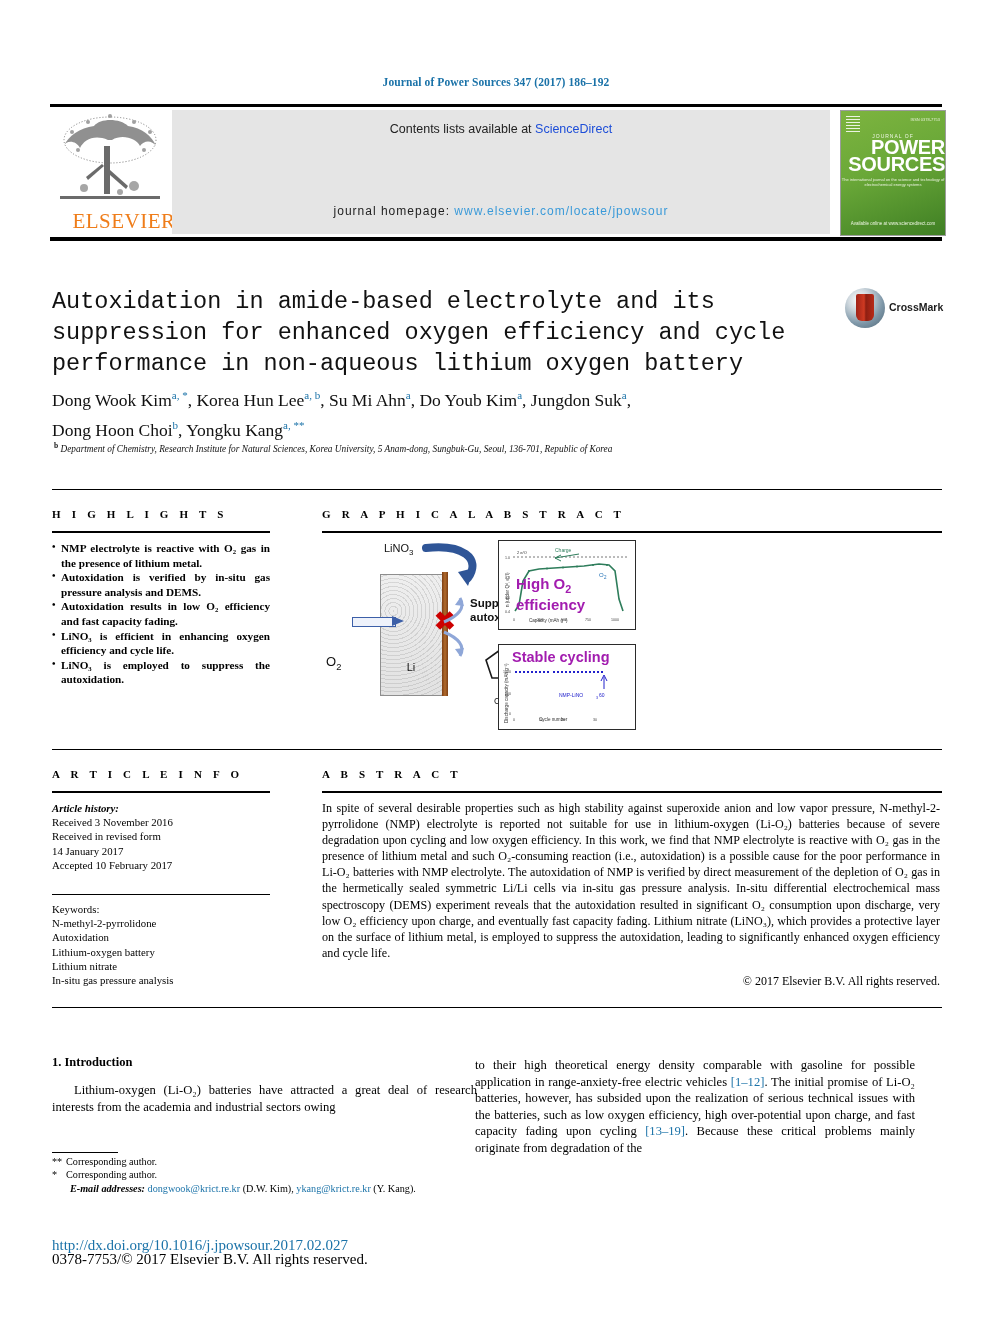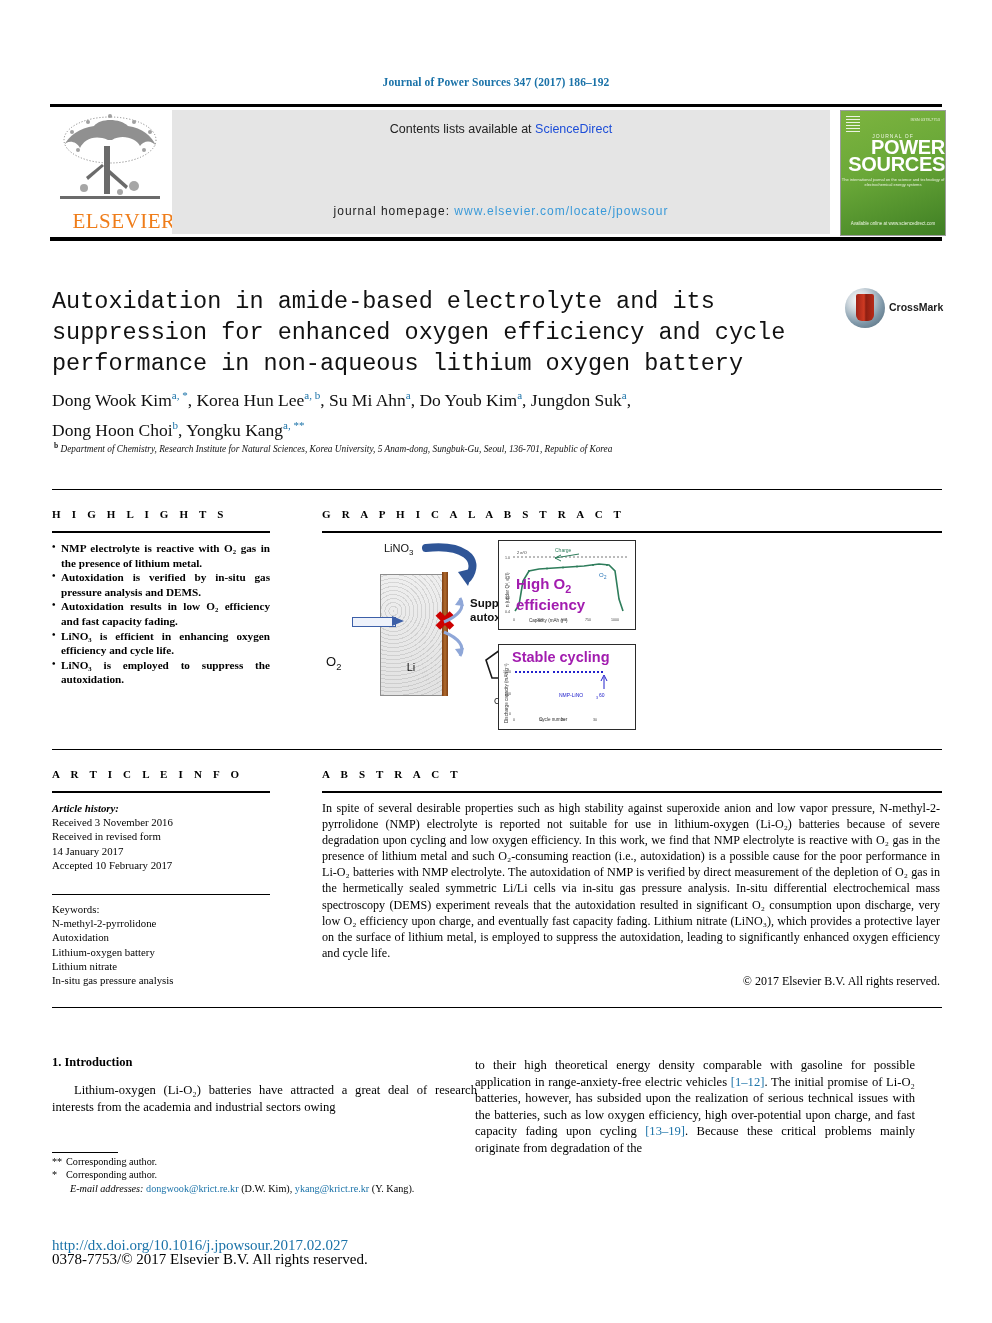--- a/index.html
+++ b/index.html
@@ -203,21 +203,21 @@
   .colR{
     position:absolute;left:475px;top:1057px;width:440px;
     font-family:"Liberation Serif", serif;font-size:12.6px;line-height:16.6px;
     color:#000;text-align:justify;
   }
   .lnk{color:#1a72a8;}
   .footnote{
     position:absolute;left:52px;top:1155px;width:425px;
     font-family:"Liberation Serif", serif;font-size:10.2px;line-height:13.4px;color:#000;
   }
-  .footnote .em{font-style:italic;font-weight:normal;}
+  .footnote .em{font-style:italic;font-weight:bold;}
   .fn-rule{position:absolute;left:52px;top:1152px;width:66px;height:1px;background:#000;}
   .doi{
     position:absolute;left:52px;top:1238px;width:440px;
     font-family:"Liberation Serif", serif;font-size:15px;line-height:14px;
   }
   .doi .u{color:#1a72a8;}
   sub{font-size:.72em;}
 </style>
 </head>
 <body>

